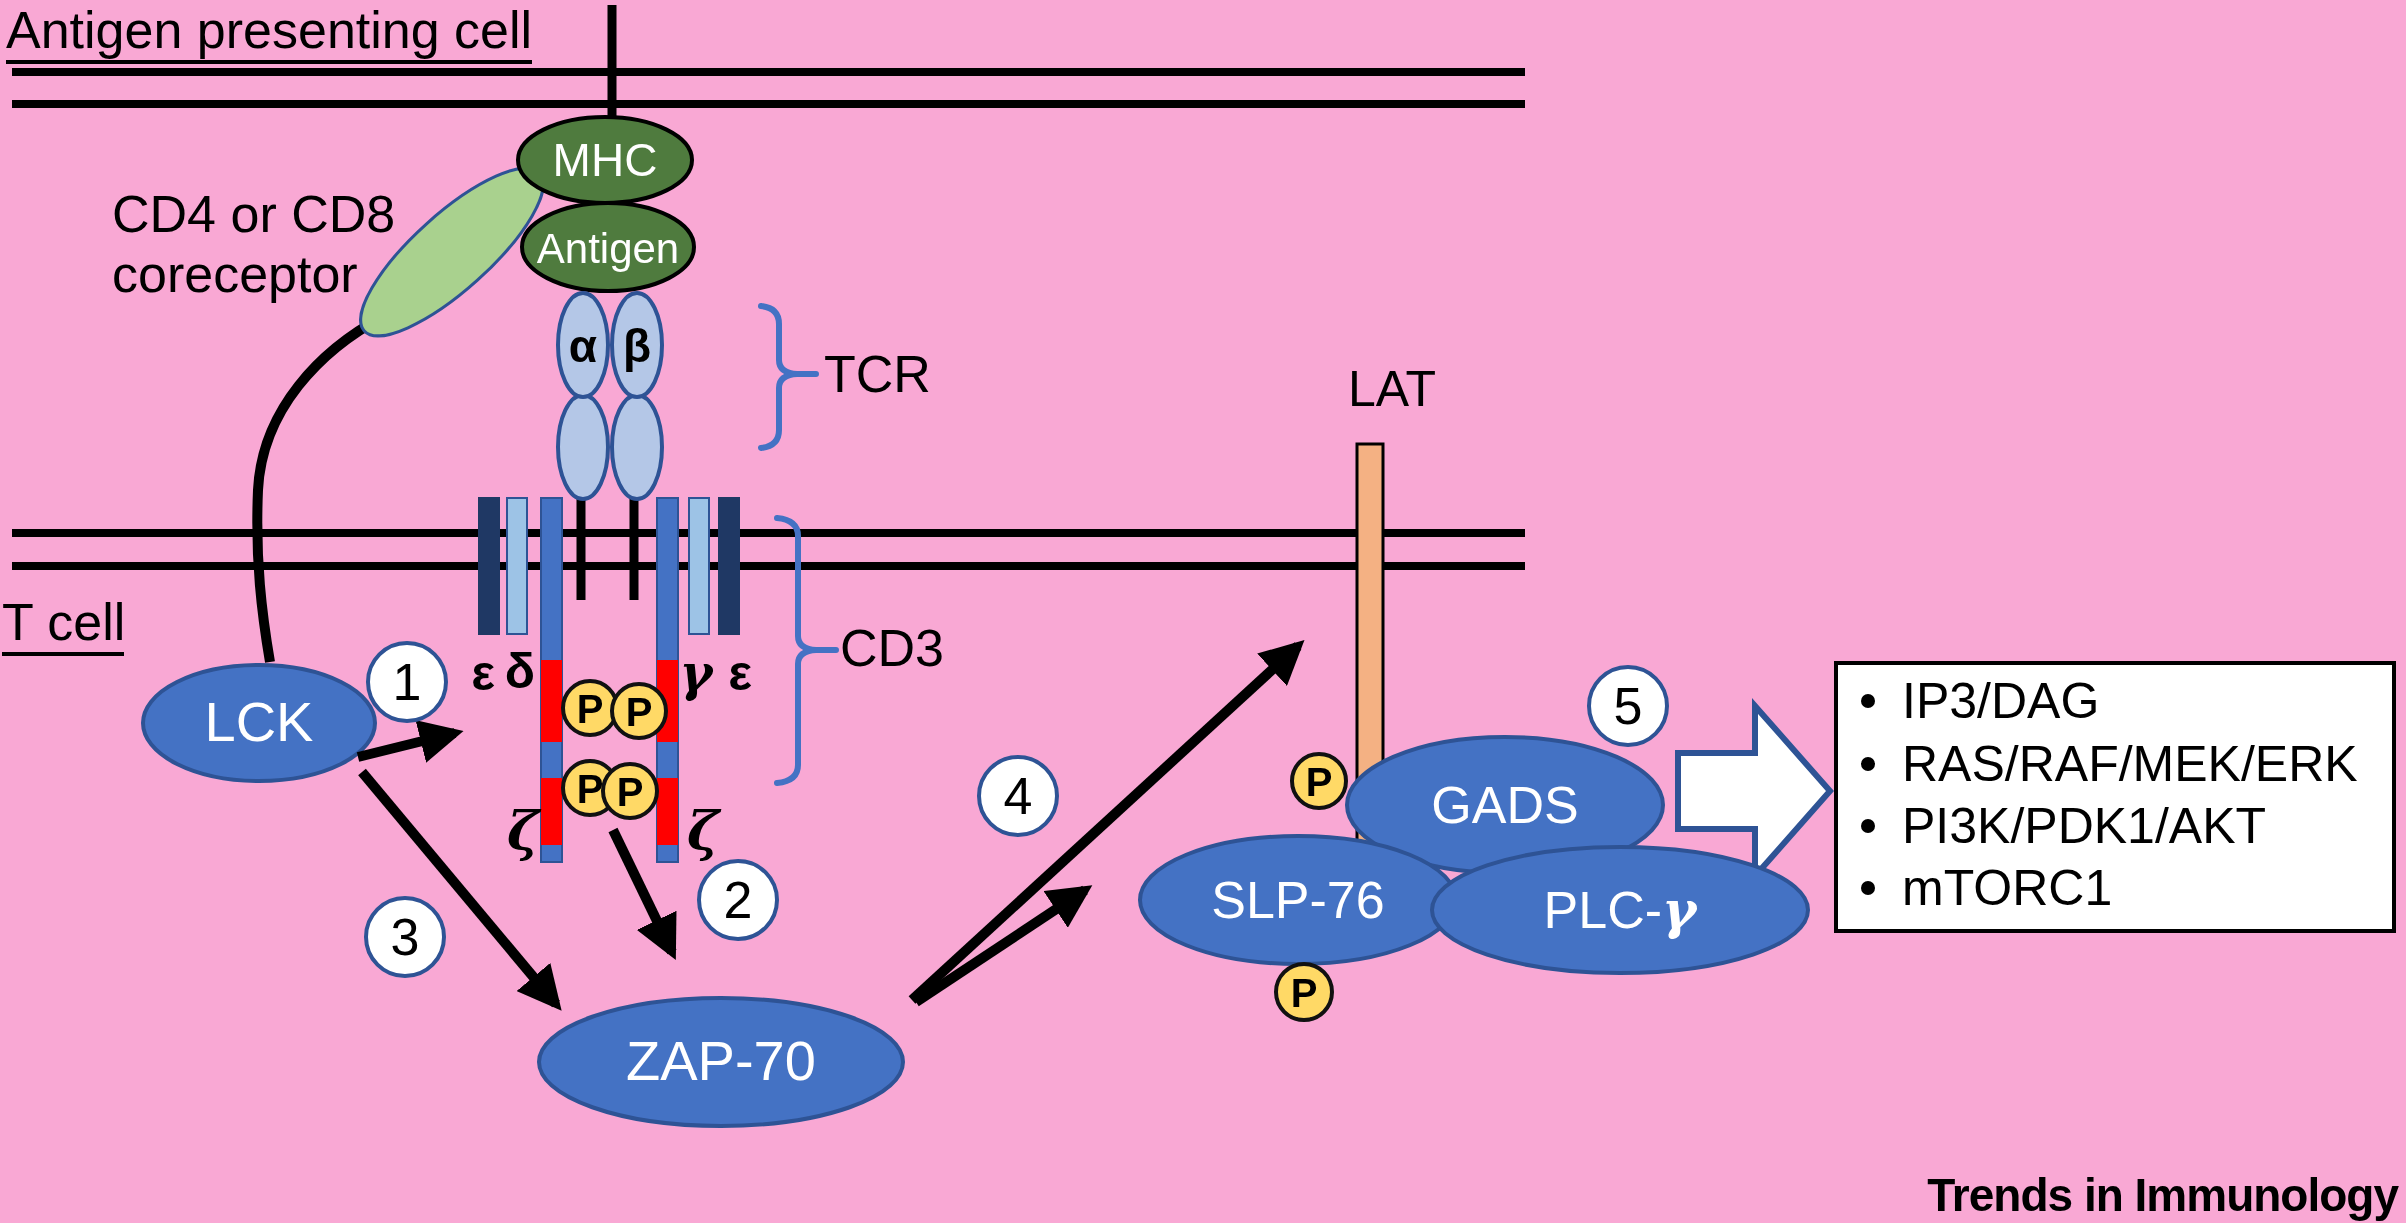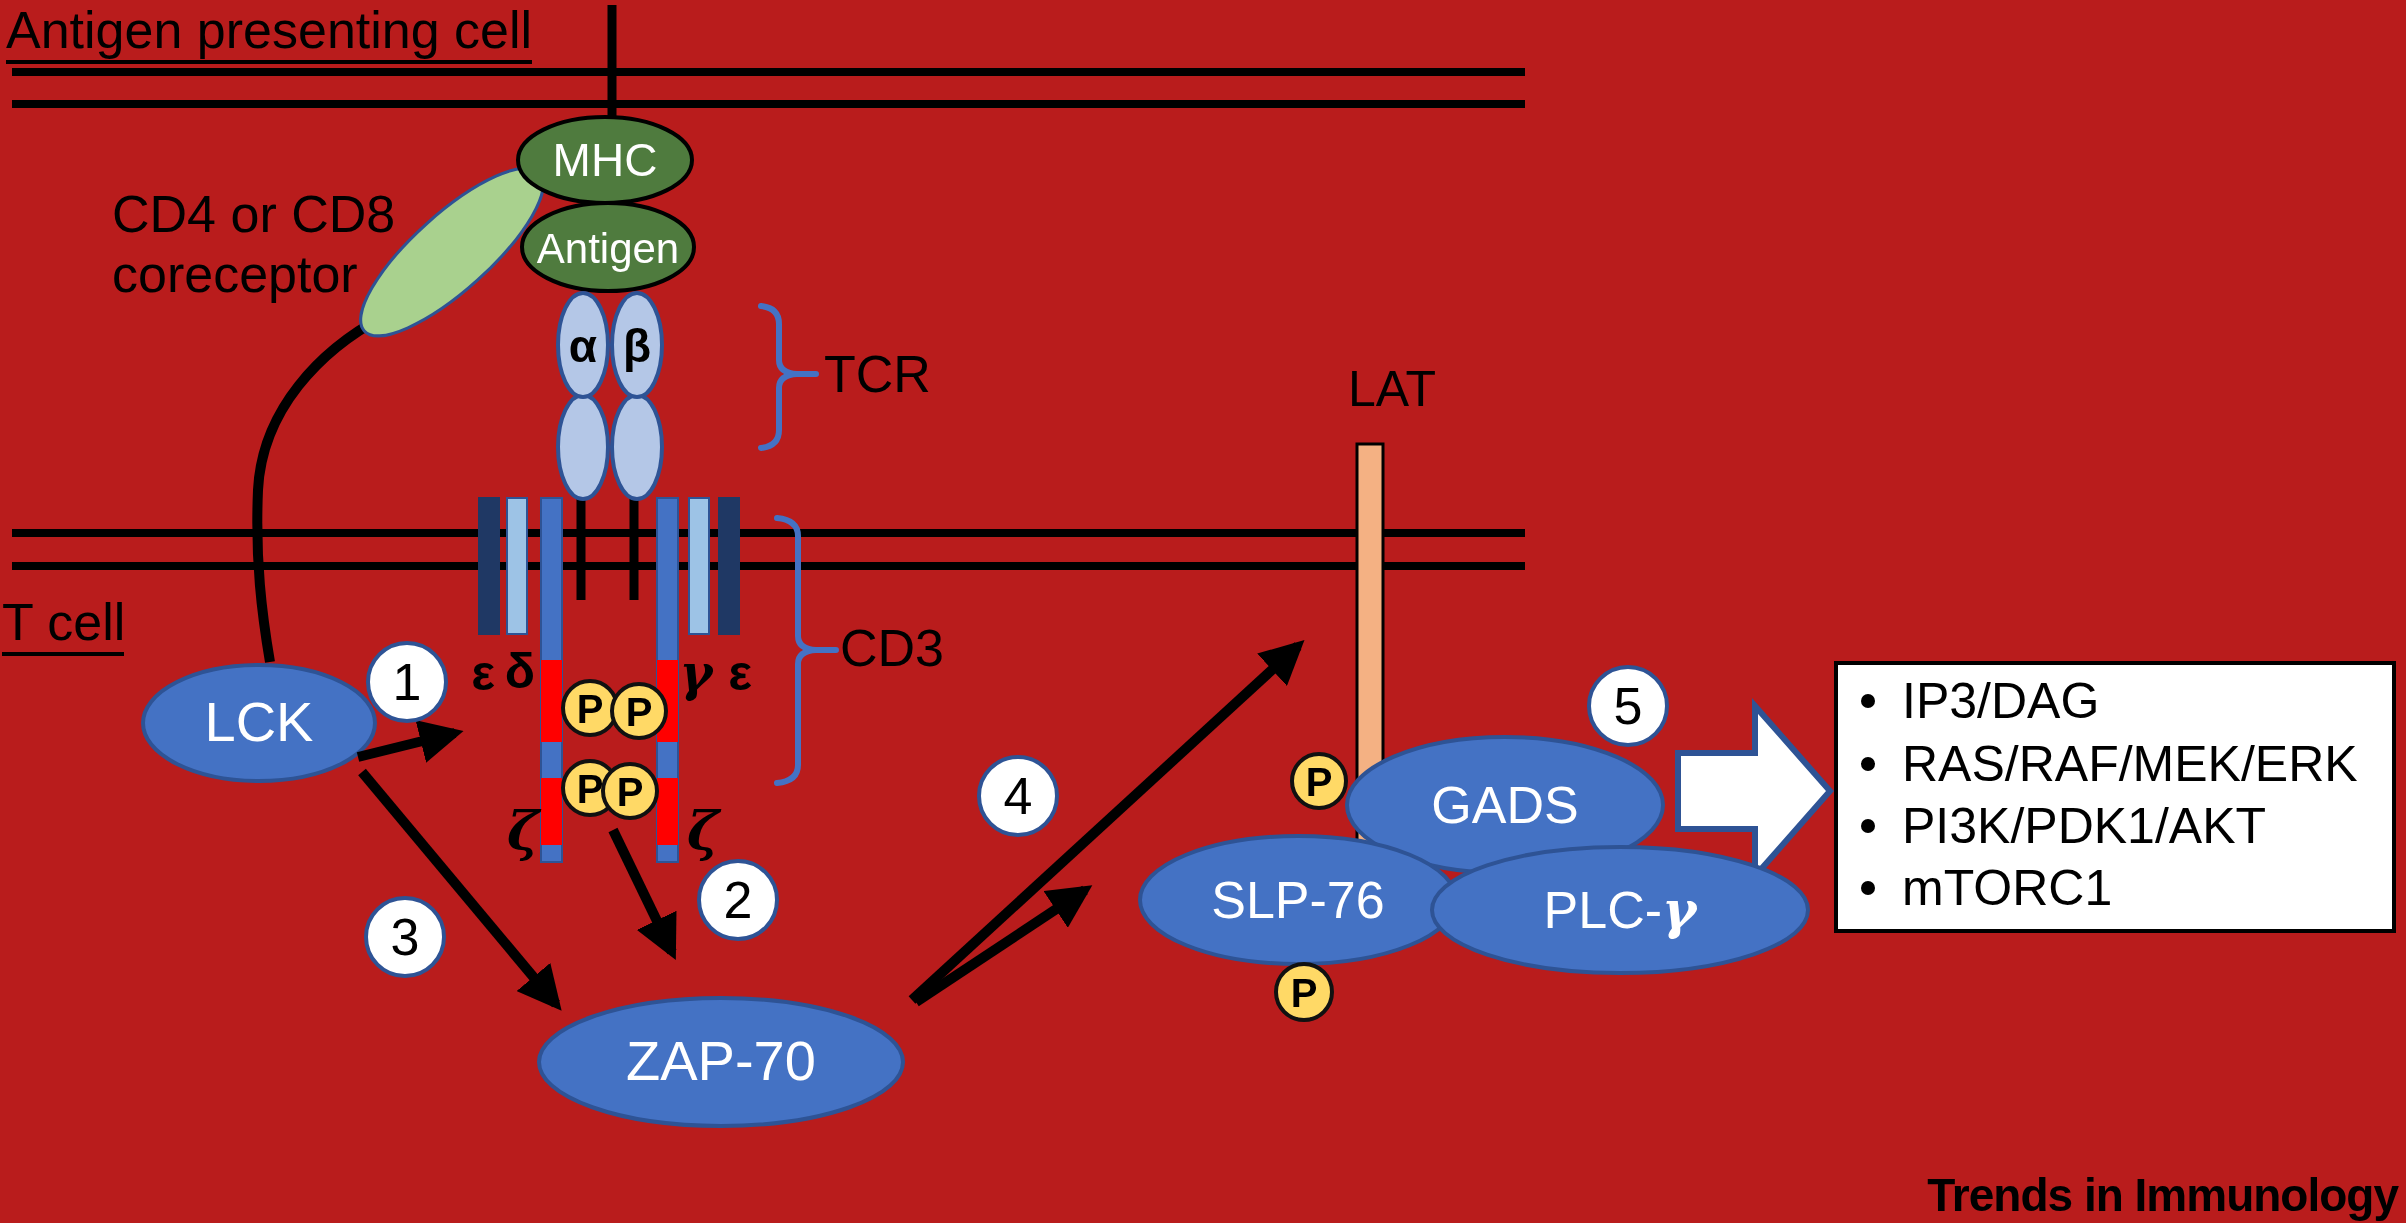--- a/index.html
+++ b/index.html
@@ -1,16 +1,16 @@
 <!DOCTYPE html>
 <html style="--protein-fill: #4472c4; --protein-stroke: #2e5395; --light-chain-fill: #b4c7e7; --bar-light: #9dc3e6; --bar-navy: #1f3864; --itam-red: #ff0000; --phospho-fill: #ffd966; --mhc-green: #4f7b3e; --coreceptor-green: #a9d18e; --lat-tan: #f4b183; --bracket-blue: #4472c4;"><head>
 <meta charset="utf-8">
 <style>
   html,body{margin:0;padding:0;background:#fff;}
-  #figure-root{position:relative;width:2406px;height:1223px;background:#b91c1c;overflow:hidden;}
+  #figure-root{position:relative;width:2406px;height:1223px;background:#f9a8d4;overflow:hidden;}
   svg{display:block;}
   text{font-family:"Liberation Sans",sans-serif;fill:#000;}
   .wtext{fill:#ffffff;}
   .mem{stroke:#000;stroke-width:8;}
   .stem{stroke:#000;stroke-width:9;}
   .tail{stroke:#000;stroke-width:10;fill:none;}
   .arrow{stroke:#000;stroke-width:10;fill:none;}
   .protein{fill:var(--protein-fill);stroke:var(--protein-stroke);stroke-width:4;}
   .green-ellipse{fill:var(--mhc-green);stroke:#000;stroke-width:4;}
   .coreceptor{fill:var(--coreceptor-green);stroke:var(--protein-stroke);stroke-width:3;}

